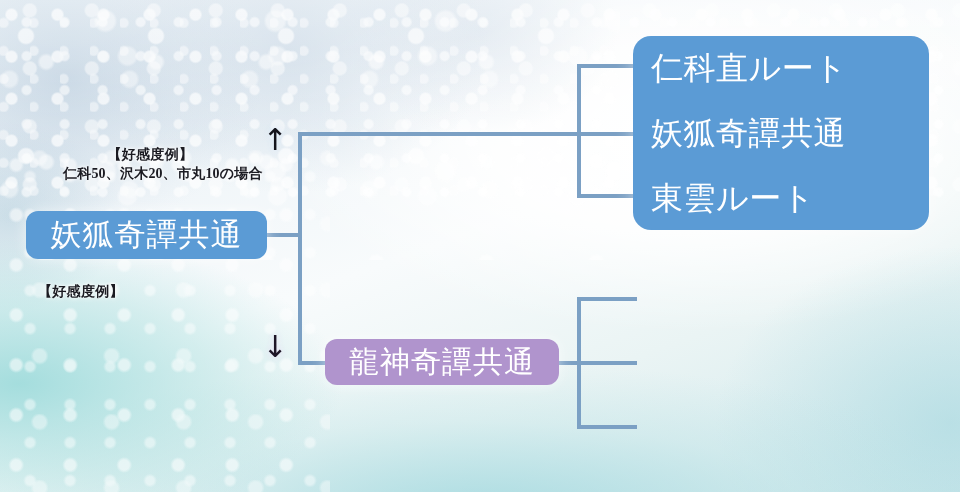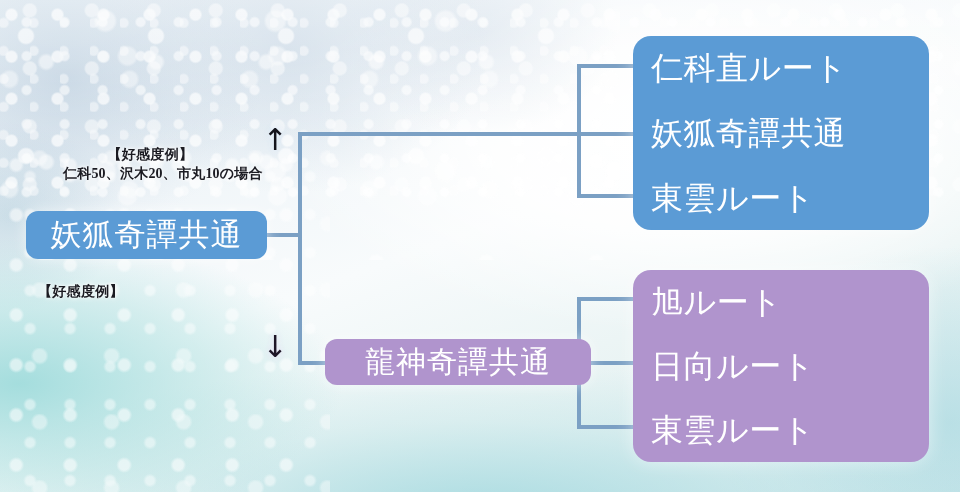--- a/index.html
+++ b/index.html
@@ -104,21 +104,21 @@
   .node-purple { background: #b094cd; }
 
   #node-common-youko {
     left: 26px; top: 211px;
     width: 241px; height: 48px;
     font-size: 31px;
     letter-spacing: 1px;
   }
   #node-common-ryujin {
     left: 325px; top: 339px;
-    width: 266px; height: 46px;
+    width: 234px; height: 46px;
     font-size: 30px;
     letter-spacing: 1px;
   }
 
   
   .route-panel {
     position: absolute;
     border-radius: 18px;
     box-shadow: 0 0 18px rgba(255,255,255,0.5);
     display: flex;
@@ -246,19 +246,14 @@
   <div class="node node-purple" id="node-common-ryujin">
     <span>龍神奇譚共通</span>
   </div>
 
   <div class="route-panel" id="panel-youko">
     <div class="route-item">仁科直ルート</div>
     <div class="route-item">妖狐奇譚共通</div>
     <div class="route-item">東雲ルート</div>
   </div>
 
-  <div class="route-panel" id="panel-ryujin">
-    <div class="route-item">旭ルート</div>
-    <div class="route-item">日向ルート</div>
-    <div class="route-item">東雲ルート</div>
-  </div>
 
 </div>
 
 </body></html>

